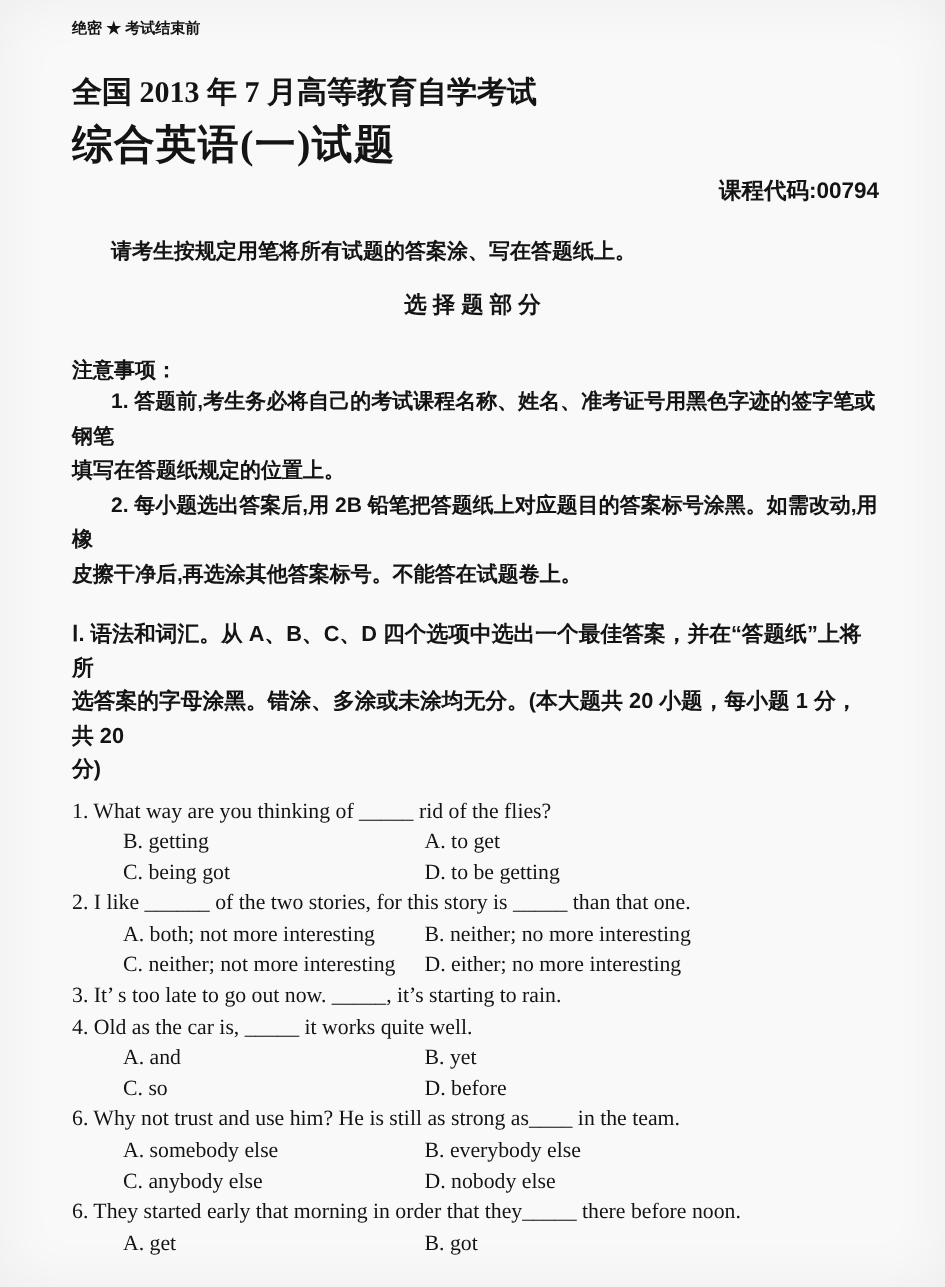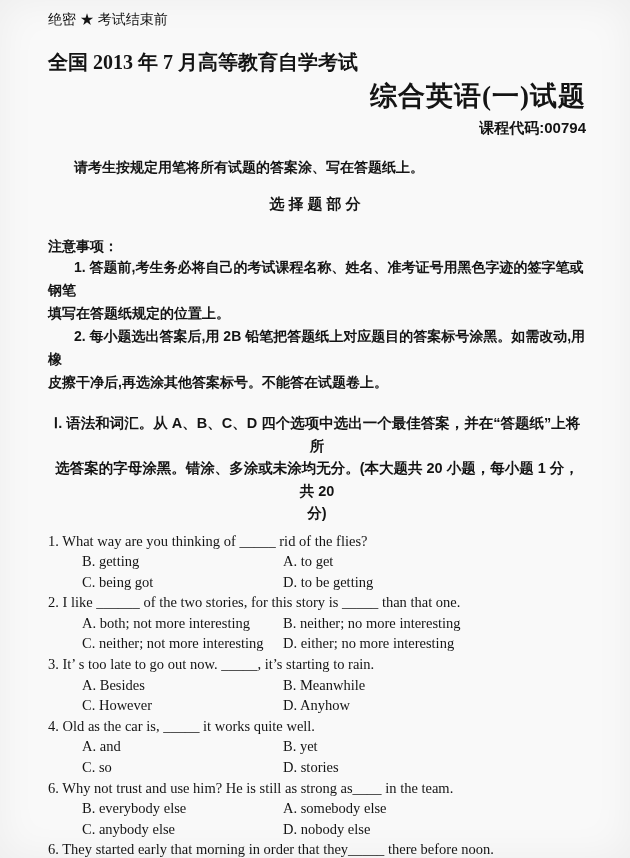--- a/index.html
+++ b/index.html
@@ -9,33 +9,33 @@
     background: #f9f9f9;
     color: #141414;
     overflow: hidden;
     font-family: "Liberation Serif", serif;
     box-shadow: inset 0 0 40px rgba(0,0,0,0.05);
   }
   .page { padding: 12px 44px 0 48px; }
 
   .classification {
     font-family: "Liberation Sans", sans-serif;
-    font-weight: normal;
-    font-size: 14px;
+    font-weight: bold;
+    font-size: 10px;
     line-height: 15px;
   }
   .title-line1 {
     font-family: "Liberation Serif", serif;
     font-weight: bold;
     font-size: 20px;
     line-height: 26px;
     margin-top: 22px;
   }
   .title-line2 {
-    text-align: right;
+    text-align: left;
     font-family: "Liberation Serif", serif;
     font-weight: bold;
     font-size: 27px;
     line-height: 34px;
     margin-top: 4px;
     letter-spacing: 1px;
   }
   .course-code {
     text-align: right;
     font-family: "Liberation Sans", sans-serif;
@@ -74,21 +74,20 @@
     font-size: 14px;
     line-height: 23px;
   }
   .notice-line.first { text-indent: 26px; }
   .section-heading {
     margin-top: 18px;
     font-family: "Liberation Sans", sans-serif;
     font-weight: bold;
     font-size: 14.5px;
     line-height: 22.5px;
-    text-align: center;
   }
   .questions {
     margin-top: 6px;
     font-family: "Liberation Serif", serif;
     font-size: 14.5px;
     line-height: 20.6px;
   }
   .q-text { white-space: pre-wrap; }
   .q-options {
     padding-left: 34px;
@@ -141,41 +140,35 @@
         <div class="q-text">2. I like ______ of the two stories, for this story is _____ than that one.</div>
         <div class="q-options">
           <div class="q-option">A. both; not more interesting</div>
           <div class="q-option">B. neither; no more interesting</div>
           <div class="q-option">C. neither; not more interesting</div>
           <div class="q-option">D. either; no more interesting</div>
         </div>
       </div>
       <div class="question">
         <div class="q-text">3. It’ s too late to go out now. _____, it’s starting to rain.</div>
-        <div class="q-options">
-          <div class="q-option">A. Besides</div>
-          <div class="q-option">B. Meanwhile</div>
-          <div class="q-option">C. However</div>
-          <div class="q-option">D. Anyhow</div>
-        </div>
       </div>
       <div class="question">
         <div class="q-text">4. Old as the car is, _____ it works quite well.</div>
         <div class="q-options">
           <div class="q-option">A. and</div>
           <div class="q-option">B. yet</div>
           <div class="q-option">C. so</div>
-          <div class="q-option">D. stories</div>
+          <div class="q-option">D. before</div>
         </div>
       </div>
       <div class="question">
         <div class="q-text">6. Why not trust and use him? He is still as strong as____ in the team.</div>
         <div class="q-options">
+          <div class="q-option">A. somebody else</div>
           <div class="q-option">B. everybody else</div>
-          <div class="q-option">A. somebody else</div>
           <div class="q-option">C. anybody else</div>
           <div class="q-option">D. nobody else</div>
         </div>
       </div>
       <div class="question">
         <div class="q-text">6. They started early that morning in order that they_____ there before noon.</div>
         <div class="q-options">
           <div class="q-option">A. get</div>
           <div class="q-option">B. got</div>
         </div>

